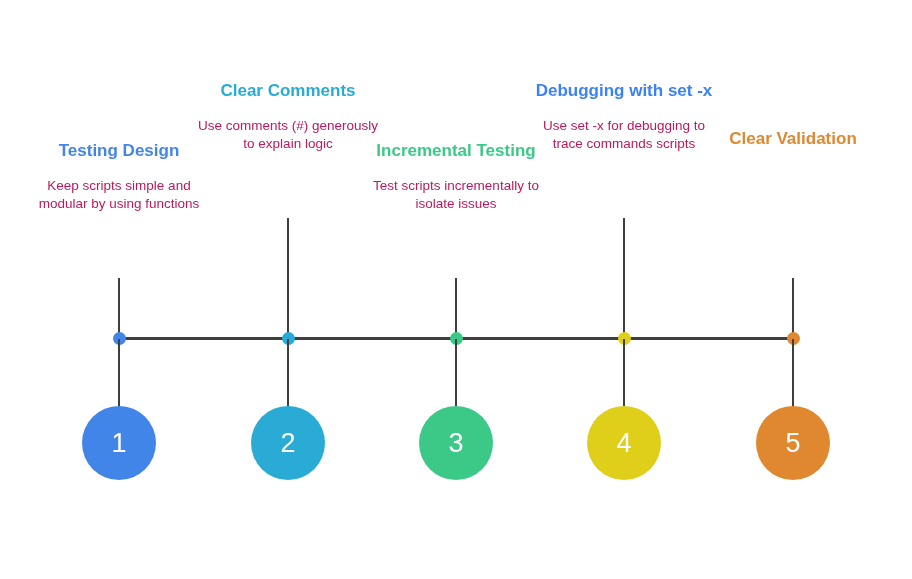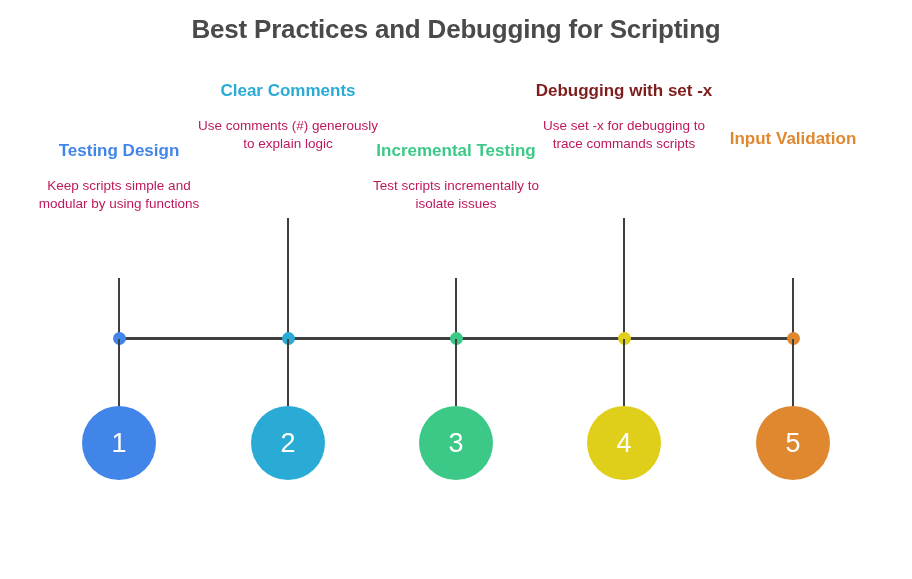--- a/index.html
+++ b/index.html
@@ -44,21 +44,20 @@
     top:406px;margin-left:-37px;
     display:flex;align-items:center;justify-content:center;
     color:#ffffff;font-size:27px;font-weight:normal;
   }
 </style>
 </head>
 <body>
 
 <div id="stage">
 
-  <div id="page-title">Best Practices and Debugging for Scripting</div>
 
   <div id="axis"></div>
 
   <div class="col" style="left:119px;top:140px;">
     <div class="col-heading" style="color:#4285e8;">Testing Design</div>
     <div class="col-body" style="margin-top:14px;">Keep scripts simple and modular by using functions</div>
   </div>
   <div class="v-line" style="left:119px;top:278px;height:60px;"></div>
   <div class="dot" style="left:119px;background:#4285e8;"></div>
   <div class="v-stub" style="left:119px;top:339px;height:68px;"></div>
@@ -82,32 +81,32 @@
     <div class="col-body" style="margin-top:14px;">Test scripts incrementally to isolate issues</div>
   </div>
   <div class="v-line" style="left:456px;top:278px;height:60px;"></div>
   <div class="dot" style="left:456px;background:#3cc987;"></div>
   <div class="v-stub" style="left:456px;top:339px;height:68px;"></div>
   <div class="num-circle" style="left:456px;background:#3cc987;">
     <span>3</span>
   </div>
 
   <div class="col" style="left:624px;top:80px;">
-    <div class="col-heading" style="color:#7f1d1d;">Debugging with set -x</div>
+    <div class="col-heading" style="color:#3b82f6;">Debugging with set -x</div>
     <div class="col-body" style="margin-top:14px;">Use set -x for debugging to trace commands scripts</div>
   </div>
   <div class="v-line" style="left:624px;top:218px;height:120px;"></div>
   <div class="dot" style="left:624px;background:#e0cf1a;"></div>
   <div class="v-stub" style="left:624px;top:339px;height:68px;"></div>
   <div class="num-circle" style="left:624px;background:#e0cf1a;">
     <span>4</span>
   </div>
 
   <div class="col" style="left:793px;top:128px;">
-    <div class="col-heading" style="color:#e08830;">Input Validation</div>
+    <div class="col-heading" style="color:#e08830;">Clear Validation</div>
   </div>
   <div class="v-line" style="left:793px;top:278px;height:60px;"></div>
   <div class="dot" style="left:793px;background:#e08830;"></div>
   <div class="v-stub" style="left:793px;top:339px;height:68px;"></div>
   <div class="num-circle" style="left:793px;background:#e08830;">
     <span>5</span>
   </div>
 
 </div>
 

